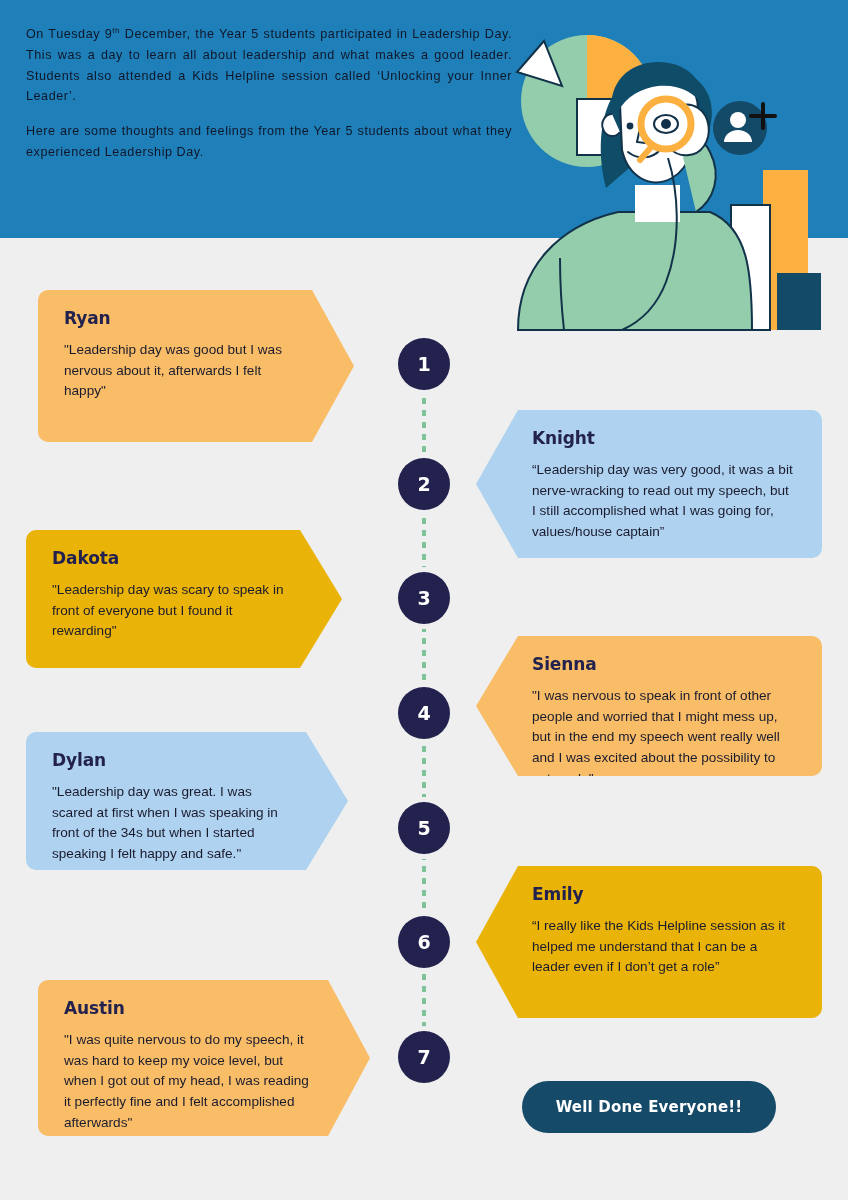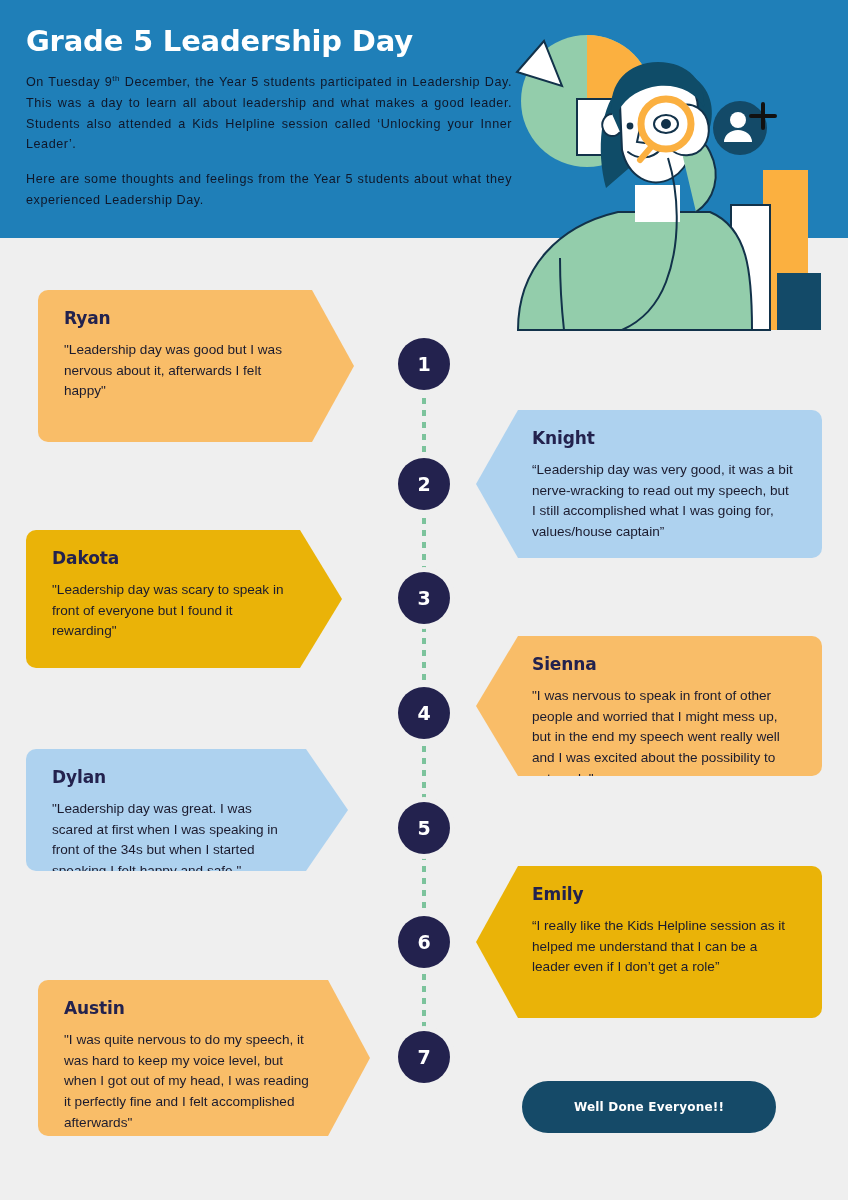--- a/index.html
+++ b/index.html
@@ -156,32 +156,31 @@
     top: 1081px;
     width: 254px;
     height: 52px;
     background: #154a68;
     border-radius: 26px;
     display: flex;
     align-items: center;
     justify-content: center;
     color: #ffffff;
     font-family: "DejaVu Sans", sans-serif;
-    font-size: 12px;
+    font-size: 15px;
     font-weight: bold;
     letter-spacing: 0.2px;
     z-index: 6;
   }
 </style>
 </head>
 <body>
 
 <div class="header">
   <div class="header-inner">
-    <div class="header-title">Grade 5 Leadership Day</div>
     <p class="header-para"><span>On Tuesday 9</span><sup>th</sup><span> December, the Year 5 students participated in Leadership Day. This was a day to learn all about leadership and what makes a good leader. Students also attended a Kids Helpline session called ‘Unlocking your Inner Leader’.</span></p>
     <p class="header-para second">Here are some thoughts and feelings from the Year 5 students about what they experienced Leadership Day.</p>
   </div>
 
 </div>
 
 <div class="illustration">
   <svg width="348" height="340" viewBox="0 0 348 340" xmlns="http://www.w3.org/2000/svg">
 
     <rect x="0" y="0" width="348" height="238" fill="#1f7fb8"></rect>
@@ -266,21 +265,21 @@
 <div class="card left c-mint" style="top:530px;width:316px;height:138px">
   <div class="card-name">Dakota</div>
   <div class="card-quote">"Leadership day was scary to speak in front of everyone but I found it rewarding"</div>
 </div>
 
 <div class="card right c-orange" style="top:636px;width:346px;height:140px">
   <div class="card-name">Sienna</div>
   <div class="card-quote">"I was nervous to speak in front of other people and worried that I might mess up, but in the end my speech went really well and I was excited about the possibility to get a role"</div>
 </div>
 
-<div class="card left c-blue" style="top:749px;width:322px;height:122px">
+<div class="card left c-blue" style="top:732px;width:322px;height:138px">
   <div class="card-name">Dylan</div>
   <div class="card-quote">"Leadership day was great. I was scared at first when I was speaking in front of the 34s but when I started speaking I felt happy and safe."</div>
 </div>
 
 <div class="card right c-mint" style="top:866px;width:346px;height:152px">
   <div class="card-name">Emily</div>
   <div class="card-quote">“I really like the Kids Helpline session as it helped me understand that I can be a leader even if I don’t get a role”</div>
 </div>
 
 <div class="card left c-orange" style="top:980px;width:332px;height:156px">

